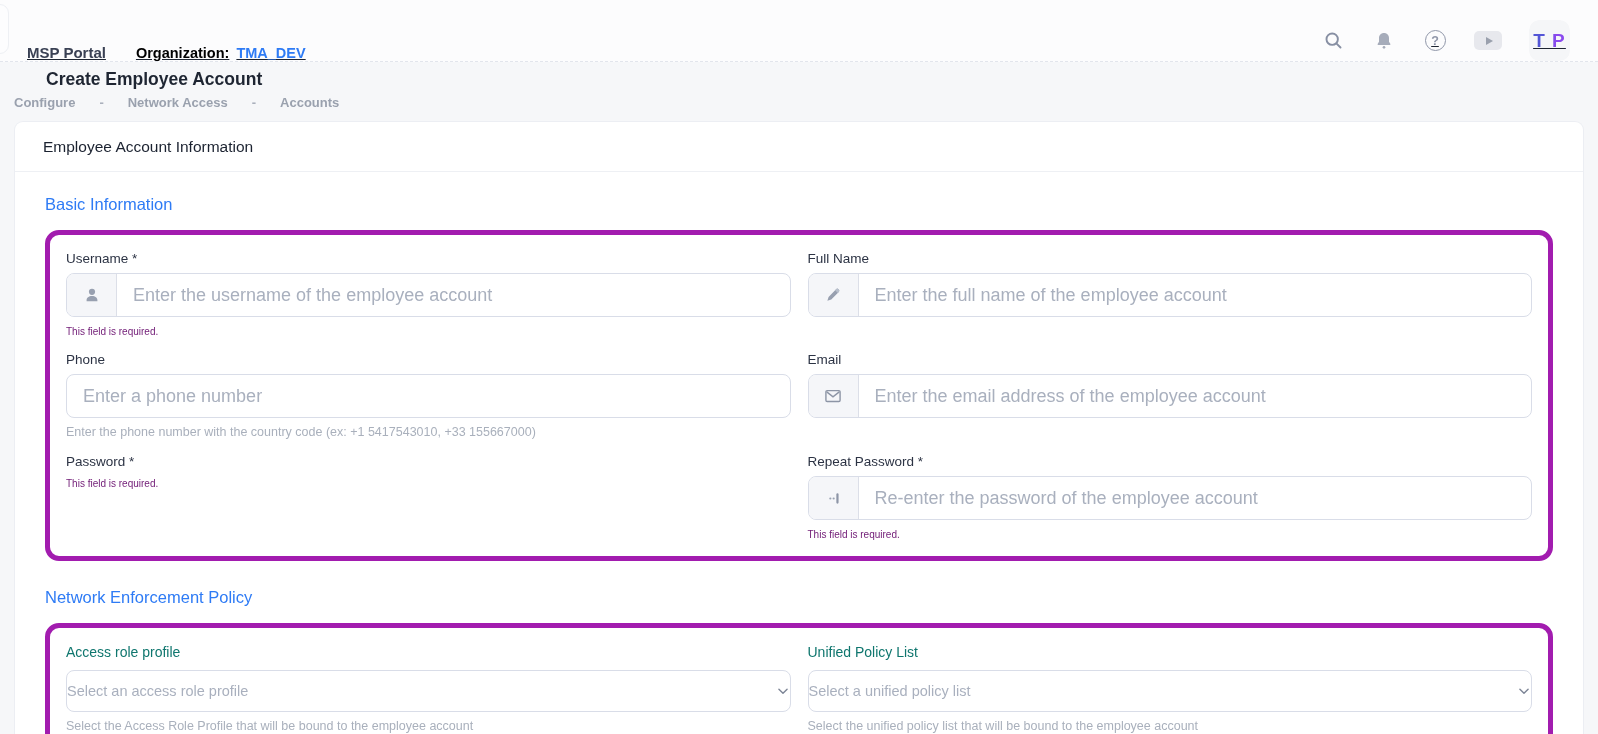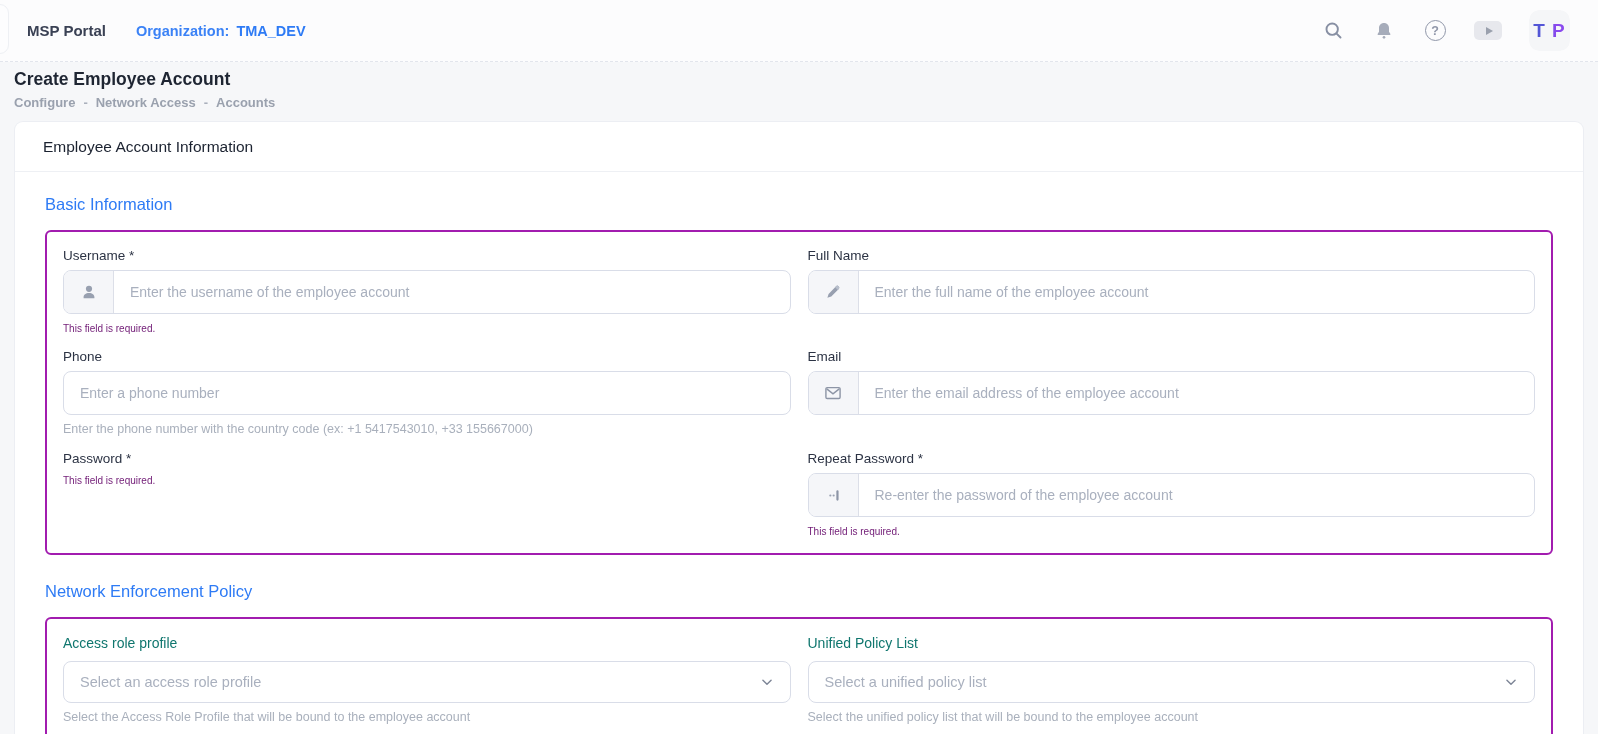--- a/index.html
+++ b/index.html
@@ -10,41 +10,42 @@
     color: #1e2532;
     position: relative;
   }
 
   
   .topbar {
     height: 62px;
     background: #fcfcfd;
     border-bottom: 1px dashed #e2e5ec;
     display: flex;
-    align-items: center;
+    align-items: flex-end;
     padding: 0 28px 0 27px;
     position: relative;
+    text-decoration: underline;
   }
   .sidebar-edge {
     position: absolute;
     left: -9px; top: 4px;
     width: 18px; height: 50px;
     background: #fdfdfe;
     border: 1px solid #eef0f4;
     border-radius: 9px;
   }
   .brand {
     font-size: 15px;
     font-weight: 700;
     color: #3a4154;
     margin-right: 30px;
     cursor: pointer;
   }
   .org-wrap { display: flex; align-items: center; gap: 7px; font-size: 14.5px; }
-  .org-label { font-weight: 700; color: #3b82f6; }
+  .org-label { font-weight: 700; color: #000000; }
   .org-value { font-weight: 700; color: #2e7bf5; cursor: pointer; }
 
   .topbar-right {
     margin-left: auto;
     display: flex;
     align-items: center;
     gap: 27px;
   }
   .icon-btn {
     width: 24px; height: 24px;
@@ -92,27 +93,27 @@
   }
   .avatar span {
     background-image: linear-gradient(90deg, #5356d6 30%, #8a49ee 70%);
     -webkit-background-clip: text;
     background-clip: text;
     color: transparent;
   }
 
   
   .page-head { padding: 7px 14px 11px 14px; }
-  .page-title { font-size: 17.5px; font-weight: 700; color: #1e2532; }
+  .page-title { font-size: 17.5px; font-weight: 700; color: #1e2532; margin-left: 32px; }
   .breadcrumb {
     margin-top: 5px;
     font-size: 13px;
     font-weight: 600;
     color: #9aa1ae;
-    display: flex; align-items: center; gap: 8px;
+    display: flex; align-items: center; gap: 24px;
   }
   .crumb { cursor: pointer; }
   .crumb-sep { color: #aab0bc; }
 
   
   .card {
     margin: 0 14px;
     background: #ffffff;
     border: 1px solid #eceef3;
     border-bottom: none;
@@ -128,22 +129,22 @@
   }
   .card-body { padding: 23px 30px 30px 30px; }
 
   .section-title {
     font-size: 16.5px;
     font-weight: 400;
     color: #2e7bf5;
     margin-bottom: 16px;
   }
   .fieldset {
-    border: 2px solid #a21caf;
-    border-radius: 6px;
+    border: 5px solid #a21caf;
+    border-radius: 14px;
     padding: 16px;
   }
   .fieldset.basic { margin-bottom: 27px; }
   .grid2 {
     display: grid;
     grid-template-columns: 1fr 1fr;
     column-gap: 17px;
     row-gap: 15px;
   }
 
@@ -166,41 +167,41 @@
     flex: 0 0 50px;
     background: #f5f6f9;
     border-right: 1px solid #dcdfe8;
     display: flex; align-items: center; justify-content: center;
   }
   .text-input {
     flex: 1;
     border: none;
     outline: none;
     padding: 0 16px;
-    font-size: 14px;
+    font-size: 18px;
     font-family: "Liberation Sans", sans-serif;
     color: #333b4e;
     background: transparent;
   }
   .text-input::placeholder { color: #a9b0be; opacity: 1; }
 
   .error-msg { margin-top: 9px; font-size: 10px; color: #701a75; }
   .help-msg  { margin-top: 7px; font-size: 12.5px; color: #a9b0bc; }
 
   
   .select-label { font-size: 14px; font-weight: 500; color: #0f766e; margin-bottom: 10px; }
   .select-box {
     height: 42px;
     border: 1px solid #d9dde8;
     border-radius: 8px;
     background: #fff;
     display: flex;
     align-items: center;
     justify-content: space-between;
-    padding: 0 16px;
+    padding: 0 0;
     cursor: pointer;
   }
   .select-placeholder { font-size: 14.5px; color: #a9b0be; }
 </style>
 </head>
 <body>
 
 <div class="topbar">
   <div class="sidebar-edge"></div>
   <div class="brand">MSP Portal</div>

